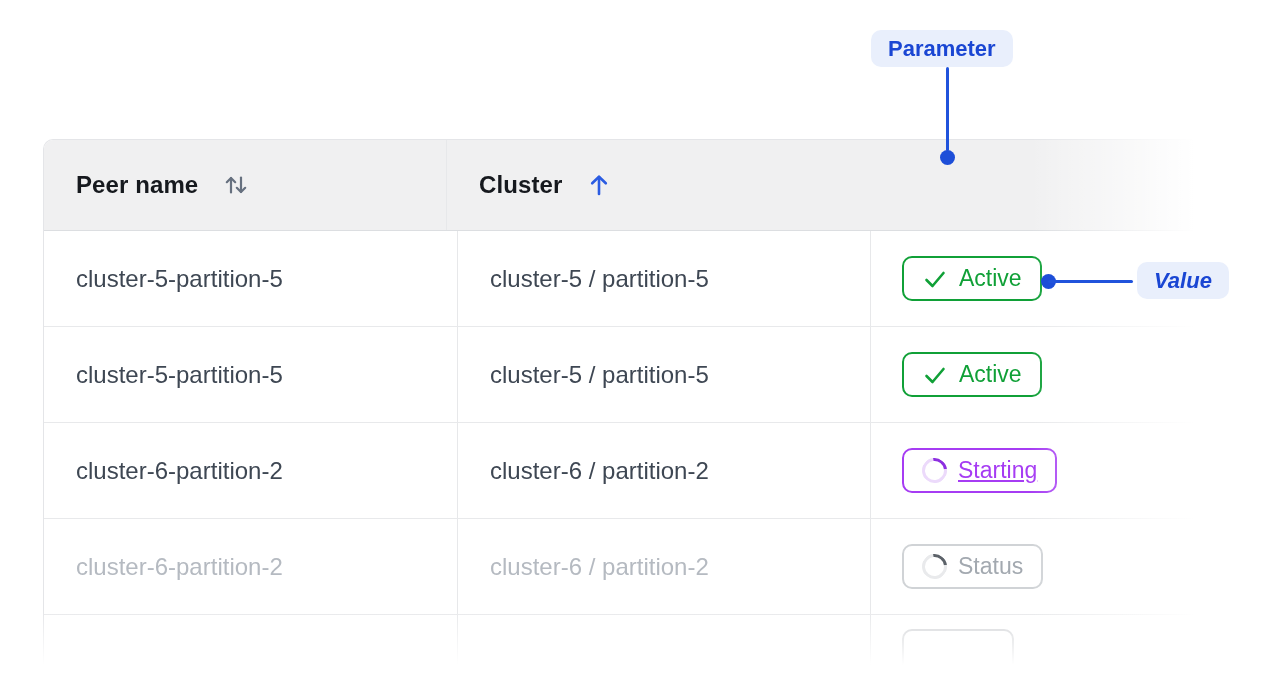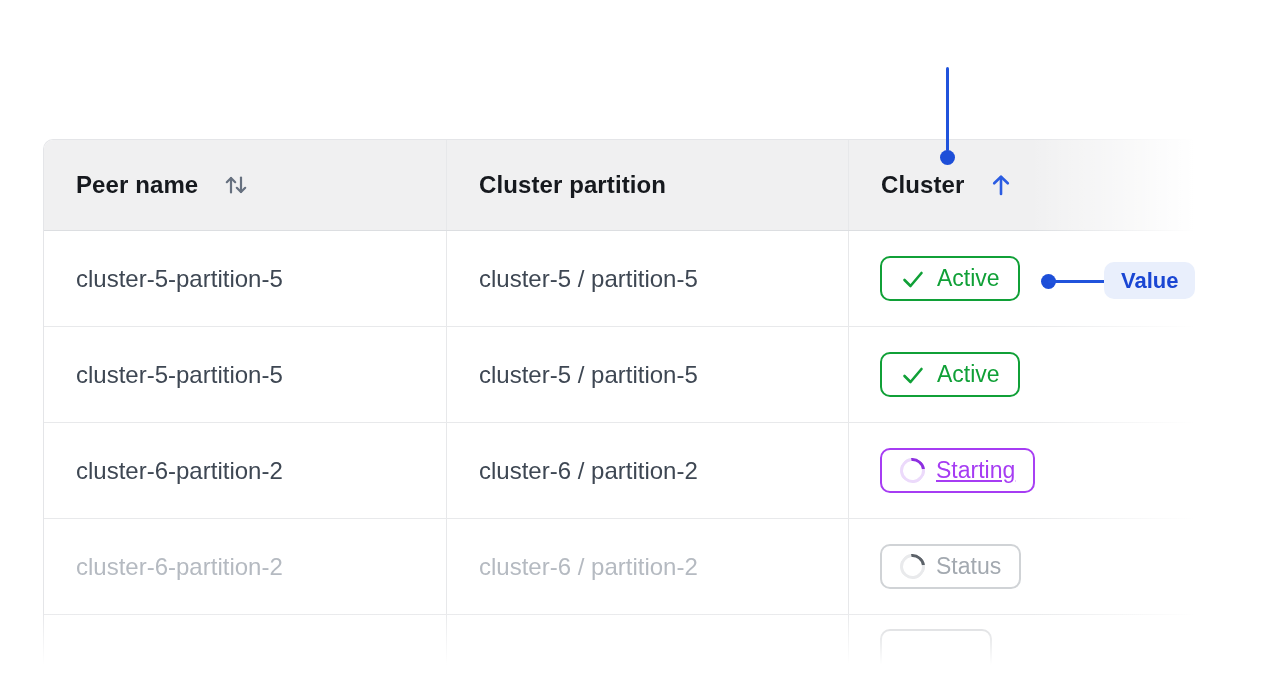--- a/index.html
+++ b/index.html
@@ -15,21 +15,21 @@
     border-radius:10px 0 0 0; overflow:hidden; background:#fff; z-index:1;
   }
   .trow { display:grid; grid-template-columns:402px 402px 1fr; }
   .thead {
     height:91px; background:#f0f0f1; border-bottom:1px solid #dcdee1;
   }
   .thead .cell {
     display:flex; align-items:center; gap:24px; padding-left:32px;
     font-size:24px; font-weight:700; color:#16191e; letter-spacing:.1px;
   }
-  .tbody-row { height:96px; border-bottom:1px solid #e8e9eb; }
+  .tbody-row { height:96px; border-bottom:1px solid #e8e9eb;gap:11px; }
   .tbody-row.last { height:73px; border-bottom:none; }
   .cell { overflow:hidden; white-space:nowrap; }
   .cell + .cell { border-left:1px solid #e7e8ea; }
   .tbody-row .cell {
     display:flex; align-items:center; padding-left:32px;
     font-size:24px; color:#3e4753;
   }
   .tbody-row .cell.status-cell { padding-left:31px; }
   .tbody-row.faded .cell { color:#b5bac1; }
 
@@ -66,21 +66,21 @@
   }
 
   
   .callout-layer { position:absolute; inset:0; z-index:10; pointer-events:none; }
   .chip {
     position:absolute; display:inline-flex; align-items:center;
     height:37px; padding:0 17px; border-radius:10px;
     background:#e9effc; color:#1a46d3; font-size:22px; font-weight:600;
   }
   .chip-parameter { left:871px; top:30px; }
-  .chip-value { left:1104px; top:262px; }
+  .chip-value { left:1137px; top:262px;font-style:italic; }
   .connector-v { position:absolute; left:946px; top:67px; width:3px; height:84px; background:#2053dc; border-radius:2px; }
   .connector-h { position:absolute; left:1048px; top:280px; width:85px; height:3px; background:#2053dc; border-radius:2px; }
   .connector-dot { position:absolute; width:15px; height:15px; border-radius:50%; background:#1d4ed8; }
   .dot-parameter { left:940px; top:150px; }
   .dot-value { left:1041px; top:274px; }
 </style>
 </head>
 <body>
 
 <div class="canvas">
@@ -89,23 +89,20 @@
 
     <div class="trow thead">
       <div class="cell">
         <span>Peer name</span>
         <svg class="sort-both-icon" width="28" height="28" viewBox="0 0 28 28" fill="none">
           <path d="M9 21.5 V7" stroke="#66707f" stroke-width="2.2" stroke-linecap="round"></path>
           <path d="M4.8 11.2 L9 7 L13.2 11.2" stroke="#66707f" stroke-width="2.2" stroke-linecap="round" stroke-linejoin="round"></path>
           <path d="M19 6.5 V21" stroke="#66707f" stroke-width="2.2" stroke-linecap="round"></path>
           <path d="M14.8 16.8 L19 21 L23.2 16.8" stroke="#66707f" stroke-width="2.2" stroke-linecap="round" stroke-linejoin="round"></path>
         </svg>
-      </div>
-      <div class="cell">
-        <span>Cluster partition</span>
       </div>
       <div class="cell">
         <span>Cluster</span>
         <svg class="sort-asc-icon" width="26" height="26" viewBox="0 0 26 26" fill="none">
           <path d="M13 22 V5" stroke="#2b5ce2" stroke-width="2.6" stroke-linecap="round"></path>
           <path d="M6.2 11.3 L13 4.7 L19.8 11.3" stroke="#2b5ce2" stroke-width="2.6" stroke-linecap="round" stroke-linejoin="round"></path>
         </svg>
       </div>
     </div>
 
@@ -164,20 +161,21 @@
         <span class="badge ghost"></span>
       </div>
     </div>
 
   </div>
 
   <div class="fade-right"></div>
   <div class="fade-bottom"></div>
 
   <div class="callout-layer">
+    <span class="chip chip-parameter">Parameter</span>
     <span class="connector-v"></span>
     <span class="connector-dot dot-parameter"></span>
 
     <span class="connector-dot dot-value"></span>
     <span class="connector-h"></span>
     <span class="chip chip-value">Value</span>
   </div>
 
 </div>
 

